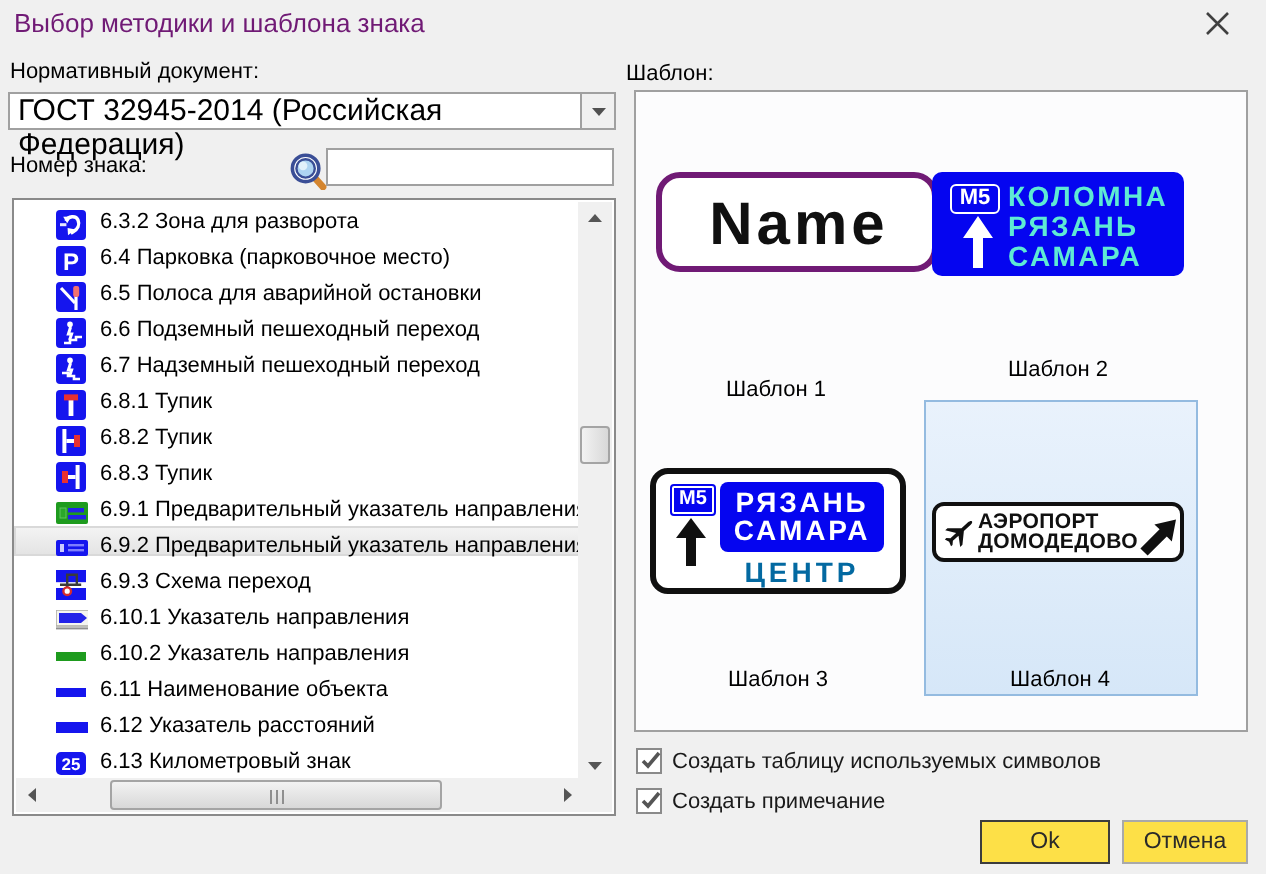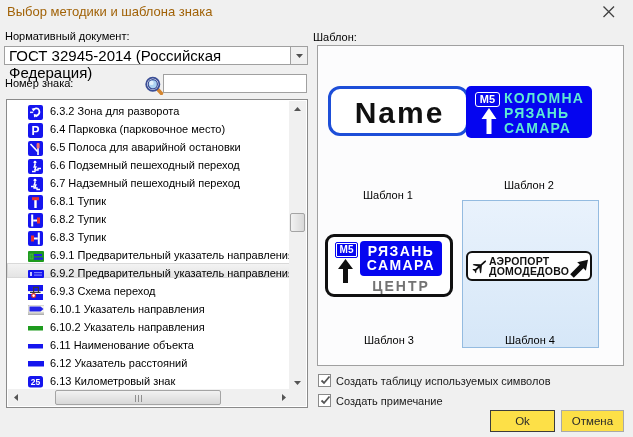--- a/index.html
+++ b/index.html
@@ -1,18 +1,18 @@
 <!DOCTYPE html>
 <html><head>
 <meta charset="utf-8">
 <style>
 * { margin:0; padding:0; box-sizing:border-box; }
 html,body { width:633px; height:437px; background:#f0f0f0; font-family:"Liberation Sans",sans-serif; overflow:hidden; }
 .abs { position:absolute; }
-#title { left:7px; top:4px; font-size:13px; color:#a16207; }
+#title { left:7px; top:4px; font-size:13px; color:#701a75; }
 #closex { left:602px; top:5px; }
 .lbl { font-size:11px; color:#000; }
 #combo { left:4px; top:46px; width:304px; height:19px; background:#fff; border:1px solid #a0a0a0; }
 #combo .txt { position:absolute; left:4px; top:0; font-size:15px; }
 #combo .btn { position:absolute; right:0; top:0; width:17px; height:17px; background:#f0f0f0; border-left:1px solid #a0a0a0; }
 #searchinput { left:163px; top:74px; width:144px; height:19px; background:#fff; border:1px solid #a0a0a0; }
 #list { left:6px; top:99px; width:302px; height:309px; background:#fff; border:1px solid #8a8a8a; }
 .row { position:absolute; left:1px; width:284px; height:18px; }
 .row .ric { position:absolute; left:20px; top:0; width:16px; height:18px; }
 .row .rtx { position:absolute; left:42px; top:2px; font-size:11px; white-space:nowrap; overflow:hidden; width:242px; color:#000; }
@@ -24,29 +24,29 @@
 #corner { position:absolute; right:1px; bottom:1px; width:17px; height:17px; background:#f0f0f0; }
 .sbtn { position:absolute; display:flex; align-items:center; justify-content:center; }
 #vthumb { position:absolute; left:1px; top:112px; width:15px; height:19px; background:linear-gradient(90deg,#f2f2f2,#d8d8d8); border:1px solid #a4a4a4; border-radius:2px; }
 #hthumb { position:absolute; left:47px; top:1px; width:166px; height:15px; background:linear-gradient(#f2f2f2,#d8d8d8); border:1px solid #a4a4a4; border-radius:2px; }
 .grip { position:absolute; left:50%; top:4px; width:1px; height:7px; background:#8f8f8f; }
 
 #grp { left:317px; top:45px; width:307px; height:321px; background:#fcfcfd; border:1px solid #a0a0a0; }
 .tlabel { position:absolute; font-size:11px; color:#000; text-align:center; width:80px; }
 #cell4 { left:462px; top:200px; width:137px; height:148px; background:linear-gradient(#e9f2fc,#d6e7f8); border:1px solid #94bbe0; }
 
-#sign1 { left:328px; top:86px; width:141px; height:50px; background:#fff; border:3px solid #1d4ed8; border-radius:12px; display:flex; align-items:center; justify-content:center; }
+#sign1 { left:328px; top:86px; width:141px; height:50px; background:#fff; border:3px solid #701a75; border-radius:12px; display:flex; align-items:center; justify-content:center; }
 #sign1 span { font-size:30px; font-weight:bold; letter-spacing:2px; color:#101010; margin-right:-2px; padding-top:4px; }
 #sign2 { left:466px; top:86px; width:126px; height:52px; background:#0505f0; border-radius:5px; }
 #m5a { position:absolute; left:9px; top:6px; width:25px; height:15px; border:1px solid #fff; border-radius:3px; color:#fff; font-size:11px; font-weight:bold; text-align:center; line-height:13px; }
 #sign2 .lines { position:absolute; left:38px; top:5px; color:#5eead4; font-weight:bold; font-size:14px; line-height:14.85px; letter-spacing:1.2px; }
 #sign3 { left:325px; top:234px; width:128px; height:63px; background:#fff; border:3px solid #101010; border-radius:9px; }
 #m5b { position:absolute; left:8px; top:6px; width:21px; height:14px; background:#0505f0; border:1px solid #fff; outline:1px solid #0505f0; border-radius:1px; color:#fff; font-size:10px; font-weight:bold; text-align:center; line-height:12px; }
 #bluebox { position:absolute; left:32px; top:4px; width:82px; height:35px; background:#0505f0; border-radius:4px; color:#fff; font-weight:bold; font-size:14px; line-height:14px; letter-spacing:1.4px; text-align:center; padding-top:3px; }
-#centr { position:absolute; left:32px; top:41px; width:82px; text-align:center; font-size:14px; font-weight:bold; letter-spacing:2px; color:#737373; }
+#centr { position:absolute; left:32px; top:41px; width:82px; text-align:center; font-size:14px; font-weight:bold; letter-spacing:2px; color:#0369a1; }
 #sign4 { left:466px; top:251px; width:126px; height:30px; background:#fff; border:2px solid #101010; border-radius:6px; }
 #sign4 .lines { position:absolute; left:21px; top:3px; color:#101010; font-weight:bold; font-size:10.5px; line-height:10px; letter-spacing:0.2px; white-space:nowrap; }
 
 .cb { position:absolute; left:318px; width:13px; height:13px; background:#fff; border:1px solid #8a8a8a; }
 .cb svg { overflow:visible; }
 .cbl { position:absolute; left:336px; font-size:11px; color:#1a1a1a; }
 
 .btn2 { position:absolute; top:410px; height:22px; background:#fde047; font-size:11.5px; color:#2a2a2a; display:flex; align-items:center; justify-content:center; }
 #okbtn { left:490px; width:65px; border:1.5px solid #3c3c3c; }
 #cancelbtn { left:561px; width:63px; border:1px solid #a9a9a9; }

